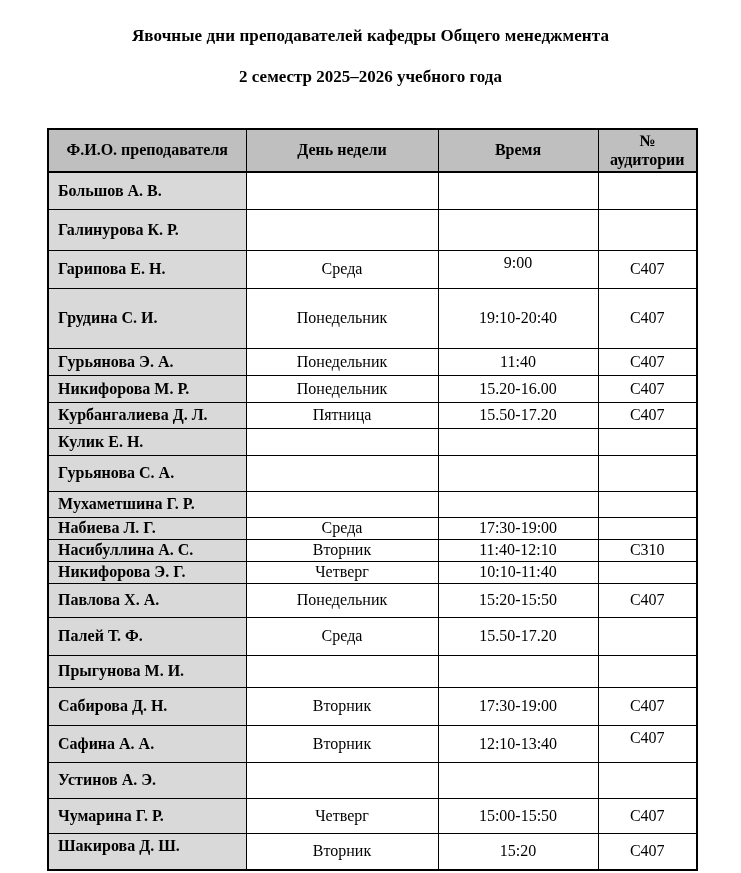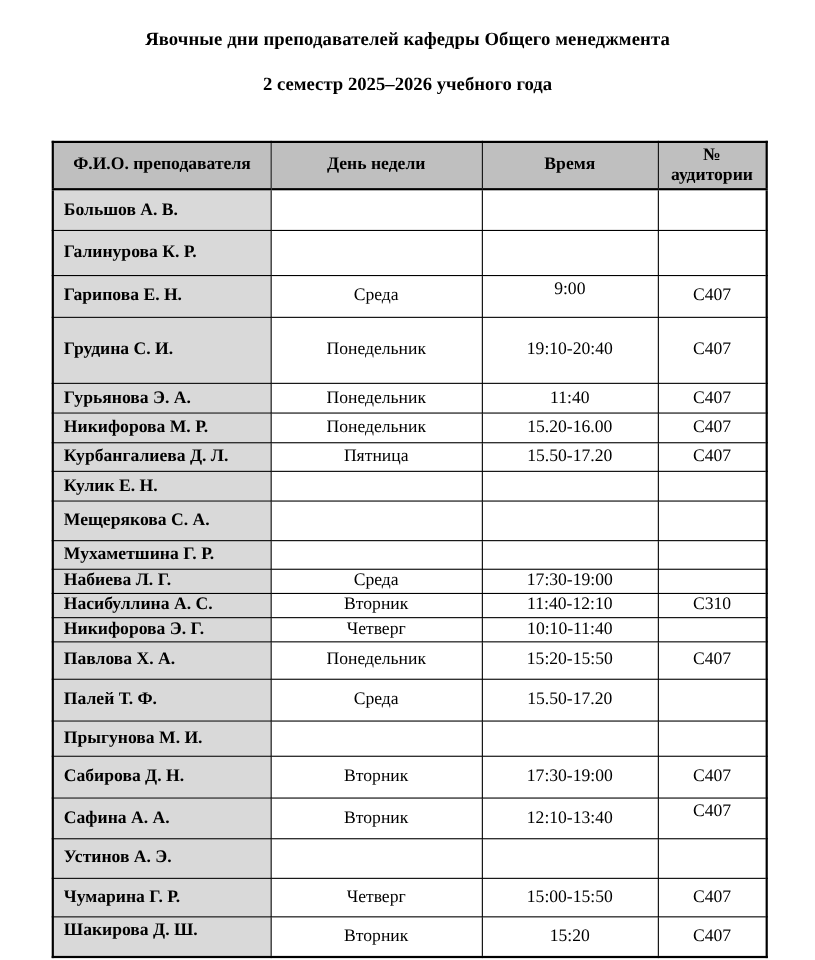--- a/index.html
+++ b/index.html
@@ -169,21 +169,21 @@
           <td class="time-cell">15.50-17.20</td>
           <td class="room-cell">С407</td>
         </tr>
         <tr>
           <td class="name-cell">Кулик Е. Н.</td>
           <td class="day-cell"></td>
           <td class="time-cell"></td>
           <td class="room-cell"></td>
         </tr>
         <tr>
-          <td class="name-cell">Мещерякова С. А.</td>
+          <td class="name-cell">Гурьянова С. А.</td>
           <td class="day-cell"></td>
           <td class="time-cell"></td>
           <td class="room-cell"></td>
         </tr>
         <tr>
           <td class="name-cell">Мухаметшина Г. Р.</td>
           <td class="day-cell"></td>
           <td class="time-cell"></td>
           <td class="room-cell"></td>
         </tr>

